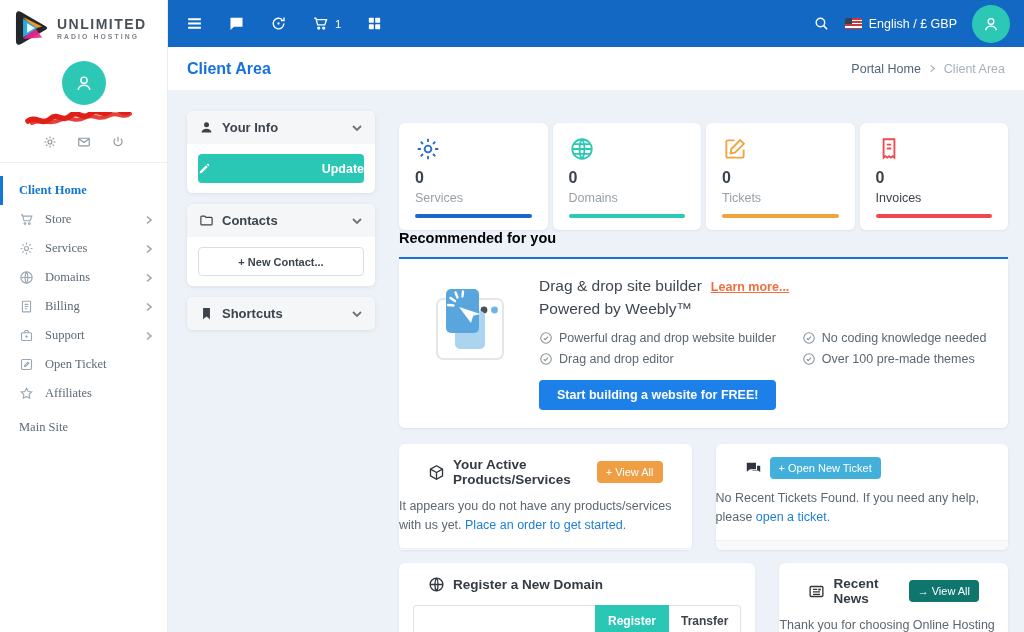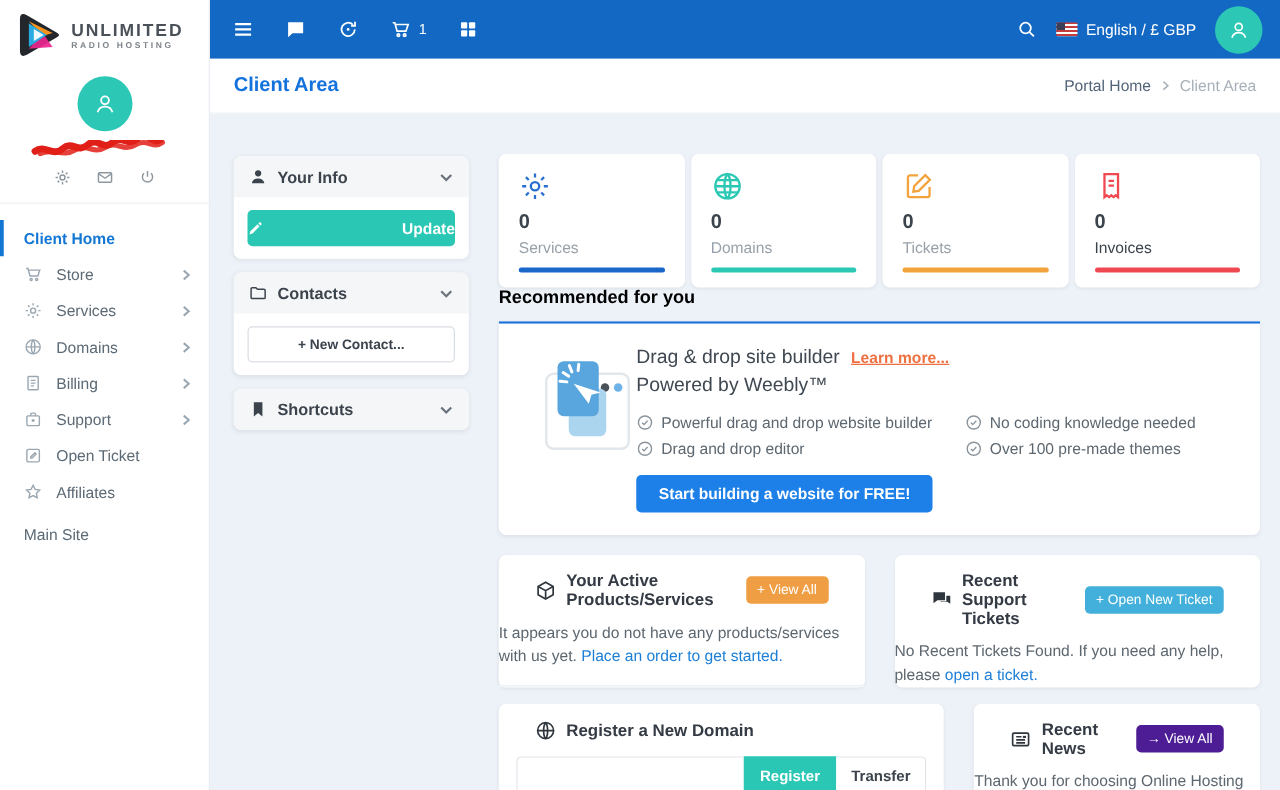--- a/index.html
+++ b/index.html
@@ -16,21 +16,21 @@
   .avatar-wrap { display:flex; justify-content:center; margin-top:8px; }
   .avatar-circle { width:44px; height:44px; border-radius:50%; background:#2cc8b5; display:flex; align-items:center; justify-content:center; cursor:pointer; }
   .redact-wrap { display:flex; justify-content:center; margin-top:7px; }
   .acct-icons { display:flex; justify-content:center; gap:20px; margin-top:7px; color:#8d979f; }
   .acct-icons span { cursor:pointer; }
   .side-divider { height:1px; background:#edf0f3; margin-top:13px; }
   .menu { padding-top:13px; }
   .menu-item { display:flex; align-items:center; height:29px; padding:0 13px 0 16px; font-size:12.5px; color:#5c6a76; cursor:pointer; border-left:3px solid transparent; }
   .menu-item.active { color:#1277d4; font-weight:bold; border-left-color:#1277d4; }
   .mi-icon { width:15px; height:15px; margin-right:11px; color:#9aa7b1; flex:0 0 auto; }
-  .mi-label { flex:1; }
+  .mi-label { flex:1;font-family:Liberation Serif, serif; }
   .mi-chev { width:10px; height:10px; color:#9aa7b1; }
   .menu-item.plain { margin-top:5px; }
 
   
   .topbar { position:absolute; left:168px; right:0; top:0; height:47px; background:#1268c3; display:flex; align-items:center; padding:0 14px 0 18px; }
   .tb-left { display:flex; align-items:center; gap:25px; color:#fff; }
   .tb-ic { width:17px; height:17px; color:#fff; cursor:pointer; }
   .cart-group { display:flex; align-items:center; gap:6px; cursor:pointer; }
   .cart-count { color:#fff; font-size:11.5px; }
   .tb-right { margin-left:auto; display:flex; align-items:center; gap:15px; color:#fff; }
@@ -44,21 +44,21 @@
   .page-title { color:#1472dd; font-size:16px; font-weight:bold; }
   .breadcrumb { display:flex; align-items:center; gap:7px; font-size:12.5px; }
   .bc-home { color:#53657a; cursor:pointer; }
   .bc-sep { width:9px; height:9px; color:#a8b2bb; }
   .bc-current { color:#a7b0b8; }
 
   
   .content { position:absolute; left:168px; right:0; top:91px; bottom:0; background:#edf2f8; overflow:hidden; }
 
   
-  .panels-col { position:absolute; left:19px; top:34px; width:188px; }
+  .panels-col { position:absolute; left:19px; top:20px; width:188px; }
   .panel { background:#fff; border-radius:6px; box-shadow:0 1px 4px rgba(30,40,55,.09); margin-bottom:11px; overflow:hidden; }
   .panel-header { background:#f5f6f8; padding:9px 12px; display:flex; align-items:center; gap:8px; font-size:13px; font-weight:bold; color:#3b434c; cursor:pointer; }
   .ph-icon { width:15px; height:15px; color:#3b434c; }
   .ph-title { flex:1; }
   .ph-chev { width:12px; height:12px; color:#6a737b; }
   .panel-body { padding:10px 11px; background:#fff; }
   .btn-update { width:100%; height:29px; background:#2ac7b5; border:none; border-radius:4px; color:#fff; font-weight:bold; font-size:12.5px; display:flex; align-items:center; justify-content:space-between; gap:7px; cursor:pointer; font-family:inherit; }
   .btn-newcontact { width:100%; height:29px; background:#fff; border:1px solid #d9dee3; border-radius:4px; color:#3b434c; font-size:11px; font-weight:bold; cursor:pointer; font-family:inherit; }
 
   
@@ -69,42 +69,42 @@
   .stat-icon.c-blue { color:#2a6fd0; } .stat-icon.c-teal { color:#2bc8b4; }
   .stat-icon.c-orange { color:#f2a33c; } .stat-icon.c-red { color:#f04850; }
   .stat-count { font-size:16px; font-weight:bold; color:#3b434c; margin-top:7px; }
   .stat-label { font-size:12.5px; color:#98a1a9; margin-top:4px; }
   .stat-label.dark { color:#3b434c; }
   .stat-bar { height:4px; border-radius:2px; margin-top:9px; }
   .bar-blue { background:#1b67c9; } .bar-teal { background:#2bc8b4; }
   .bar-orange { background:#f2a33c; } .bar-red { background:#f04850; }
 
   .rec-heading { font-size:14.5px; font-weight:bold; color:#000000; padding-bottom:11px; }
-  .weebly-card { background:#fff; border-top:2px solid #1b72db; border-radius:0 0 6px 6px; box-shadow:0 1px 3px rgba(30,40,55,.07); display:flex; padding:18px 16px 18px 26px; }
+  .weebly-card { background:#fff; border-top:2px solid #1b72db; border-radius:0 0 6px 6px; box-shadow:0 1px 3px rgba(30,40,55,.07); display:flex; gap:30px; padding:18px 16px 18px 26px; }
   .weebly-illus { width:84px; height:88px; flex:0 0 auto; margin-top:4px; }
   .weebly-body { flex:1; }
   .weebly-title-row { display:flex; align-items:baseline; gap:9px; }
   .weebly-title { font-size:15.5px; color:#3f4751; }
   .learn-more { font-size:12.5px; color:#ee7040; font-weight:bold; text-decoration:underline; cursor:pointer; }
   .weebly-subtitle { font-size:15.5px; color:#3f4751; margin-top:5px; }
   .features { display:grid; grid-template-columns:auto auto; justify-content:start; column-gap:26px; row-gap:7px; margin-top:13px; }
   .feature { display:flex; align-items:center; gap:6px; font-size:12.5px; color:#5d6770; }
   .f-icon { width:14px; height:14px; color:#8a949c; flex:0 0 auto; }
   .btn-weebly { margin-top:14px; background:#1d80e8; color:#fff; border:none; border-radius:4px; font-weight:bold; font-size:12.5px; padding:8px 18px; cursor:pointer; font-family:inherit; }
 
   .cards-row { display:flex; gap:24px; margin-top:16px; }
   .cards-row.second { margin-top:13px; }
   .card { flex:1; background:#fff; border-radius:6px; box-shadow:0 1px 3px rgba(30,40,55,.07); display:flex; flex-direction:column; }
   .card-header { display:flex; align-items:center; gap:8px; padding:13px 29px 7px; }
   .ch-icon { width:17px; height:17px; color:#2f363d; flex:0 0 auto; }
   .card-title { font-size:13.5px; font-weight:bold; color:#343b44; flex:1; }
   .btn-pill { border:none; border-radius:4px; color:#fff; font-size:11px; font-weight:normal; padding:5px 9px; cursor:pointer; white-space:nowrap; font-family:inherit; }
   .btn-orange { background:#ef9e43; }
   .btn-cyan { background:#42b0db; }
-  .btn-gray { background:#4c1d95; }
+  .btn-gray { background:#0f766e; }
   .card-body { padding:3px 0 12px; font-size:12.5px; color:#5d6770; line-height:1.55; flex:1; }
   .body-link { color:#1d7fd6; cursor:pointer; }
   .card-footer { height:19px; background:#f7f9fb; border-top:1px solid #eef1f4; border-radius:0 0 6px 6px; }
   .row1-card { height:106px; }
 
   .domain-form { display:flex; margin:5px 14px 12px; }
   .domain-input { flex:1; height:31px; border:1px solid #dfe3e8; border-right:none; border-radius:4px 0 0 4px; padding:0 10px; font-size:12.5px; font-family:inherit; color:#3b434c; outline:none; background:#fff; }
   .btn-register { height:31px; background:#2ac7b5; border:none; color:#fff; font-size:12px; font-weight:bold; padding:0 13px; cursor:pointer; font-family:inherit; }
   .btn-transfer { height:31px; background:#fff; border:1px solid #dfe3e8; border-left:none; border-radius:0 4px 4px 0; color:#3b434c; font-size:12px; font-weight:bold; padding:0 12px; cursor:pointer; font-family:inherit; }
 </style>
@@ -530,21 +530,20 @@
       </div>
 
       <div class="card row1-card">
         <div class="card-header">
           <span class="ch-icon">
             <svg viewBox="0 0 24 24" fill="currentColor">
                 <path d="M2.5 4h13v9H7l-4.5 3.5z"></path>
                 <path d="M17 8h4.5v9L18 14.8h-7.5v-0.8H17z"></path>
               </svg>
           </span>
-          <span class="card-title">Recent Support Tickets</span>
           <button class="btn-pill btn-cyan">+ Open New Ticket</button>
         </div>
         <div class="card-body">
           <span>No Recent Tickets Found. If you need any help, please</span>
           <span class="body-link">open a ticket.</span>
         </div>
         <div class="card-footer"></div>
       </div>
     </div>
 

